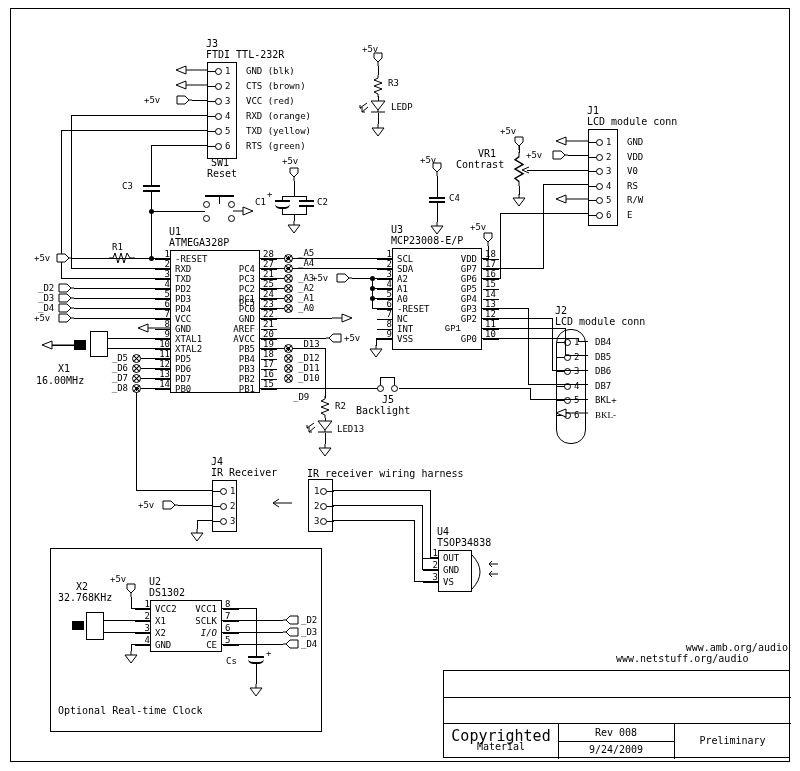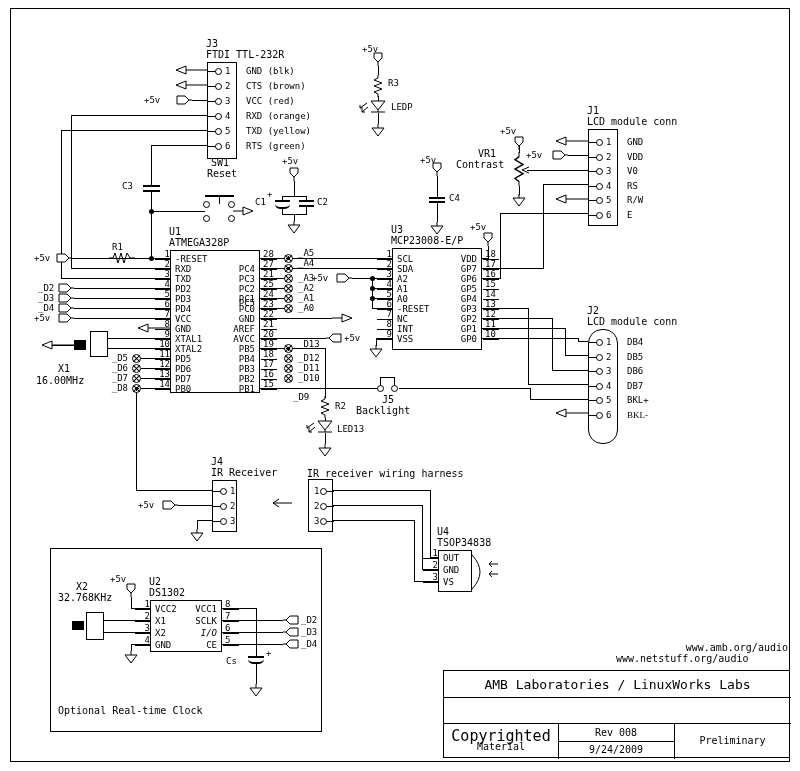--- a/index.html
+++ b/index.html
@@ -194,21 +194,21 @@
       <span class="pnum" style="left: -17px; top: 60px; width: 16px; text-align: right;">7</span>
       <span class="pname" style="left: 4px; top: 65px;">NC</span>
       <div class="w" style="left: 90px; top: 70px; width: 16px; height: 1px;"></div>
       <span class="pnum" style="left: 92px; top: 60px;">12</span>
       <span class="pname" style="right: 4px; top: 65px;">GP2</span>
       <div class="w" style="left: -16px; top: 80px; width: 16px; height: 1px;"></div>
       <span class="pnum" style="left: -17px; top: 70px; width: 16px; text-align: right;">8</span>
       <span class="pname" style="left: 4px; top: 75px;">INT</span>
       <div class="w" style="left: 90px; top: 80px; width: 16px; height: 1px;"></div>
       <span class="pnum" style="left: 92px; top: 70px;">11</span>
-      <span class="pname" style="right: 4px; top: 75px;">GP1</span>
+      <span class="pname" style="right: 20px; top: 75px; font-family: Liberation Mono, monospace;">GP1</span>
       <div class="w" style="left: -16px; top: 90px; width: 16px; height: 1px;"></div>
       <span class="pnum" style="left: -17px; top: 80px; width: 16px; text-align: right;">9</span>
       <span class="pname" style="left: 4px; top: 85px;">VSS</span>
       <div class="w" style="left: 90px; top: 90px; width: 16px; height: 1px;"></div>
       <span class="pnum" style="left: 92px; top: 80px;">10</span>
       <span class="pname" style="right: 4px; top: 85px;">GP0</span>
     </div>
   <div class="comp" style="left:588px;top:129px;width:30px;height:97px;">
       <span class="ctitle" style="left: -2px; top: -25px; text-align: center;">J1</span>
       <span class="ctitle" style="left: -2px; top: -14px;">LCD module conn</span>
@@ -230,21 +230,21 @@
       <span class="pname" style="left: 38px; top: 50.5px;">RS</span>
       <div class="w" style="left: 0px; top: 70px; width: 8px; height: 1px;"></div>
       <div class="pc" style="left: 7px; top: 67px;"></div>
       <span class="pnum" style="left: 17px; top: 65px;">5</span>
       <span class="pname" style="left: 38px; top: 65px;">R/W</span>
       <div class="w" style="left: 0px; top: 84.5px; width: 8px; height: 1px;"></div>
       <div class="pc" style="left: 7px; top: 81.5px;"></div>
       <span class="pnum" style="left: 17px; top: 79.5px;">6</span>
       <span class="pname" style="left: 38px; top: 79.5px;">E</span>
     </div>
-  <div class="comp" style="left:588px;top:329px;width:30px;height:115px;border-radius:14px;">
+  <div class="comp" style="left:556px;top:329px;width:30px;height:115px;border-radius:14px;">
       <span class="ctitle" style="left: -2px; top: -25px;">J2</span>
       <span class="ctitle" style="left: -2px; top: -14px;">LCD module conn</span>
       <div class="w" style="left: 0px; top: 12px; width: 8px; height: 1px;"></div>
       <div class="pc" style="left: 7px; top: 9px;"></div>
       <span class="pnum" style="left: 17px; top: 7px;">1</span>
       <span class="pname" style="left: 38px; top: 7px;">DB4</span>
       <div class="w" style="left: 0px; top: 26.5px; width: 8px; height: 1px;"></div>
       <div class="pc" style="left: 7px; top: 23.5px;"></div>
       <span class="pnum" style="left: 17px; top: 21.5px;">2</span>
       <span class="pname" style="left: 38px; top: 21.5px;">DB5</span>
@@ -862,20 +862,19 @@
   <span class="lbl b10" style="left:58px;top:706px">Optional Real-time Clock</span>
 
   <span class="tbtext" style="left:600px;top:642px;width:188px;text-align:right;font-size:10px">www.amb.org/audio</span>
   <span class="tbtext" style="left:616px;top:653px;width:188px;text-align:left;font-size:10px">www.netstuff.org/audio</span>
   <div class="tb" style="left:443px;top:670px;width:347px;height:88px">
     <div class="w" style="left:0;top:26px;width:347px;height:1px"></div>
     <div class="w" style="left:0;top:52px;width:347px;height:1px"></div>
     <div class="w" style="left:114px;top:52px;width:1px;height:36px"></div>
     <div class="w" style="left:230px;top:52px;width:1px;height:36px"></div>
     <div class="w" style="left:114px;top:70px;width:116px;height:1px"></div>
-    <span class="tbtext tcenter" style="left:0;top:6px;width:347px;font-size:13px">AMB Laboratories / LinuxWorks Labs</span>
     <span class="tbtext tcenter" style="left:0;top:56px;width:114px;font-size:15px">Copyrighted</span>
     <span class="tbtext tcenter" style="left:0;top:70px;width:114px;font-size:10px">Material</span>
     <span class="tbtext tcenter" style="left:114px;top:56px;width:116px;font-size:10px">Rev 008</span>
     <span class="tbtext tcenter" style="left:114px;top:73px;width:116px;font-size:10px">9/24/2009</span>
     <span class="tbtext tcenter" style="left:230px;top:64px;width:117px;font-size:10px">Preliminary</span>
   </div>
 </div>
 
 </body></html>

